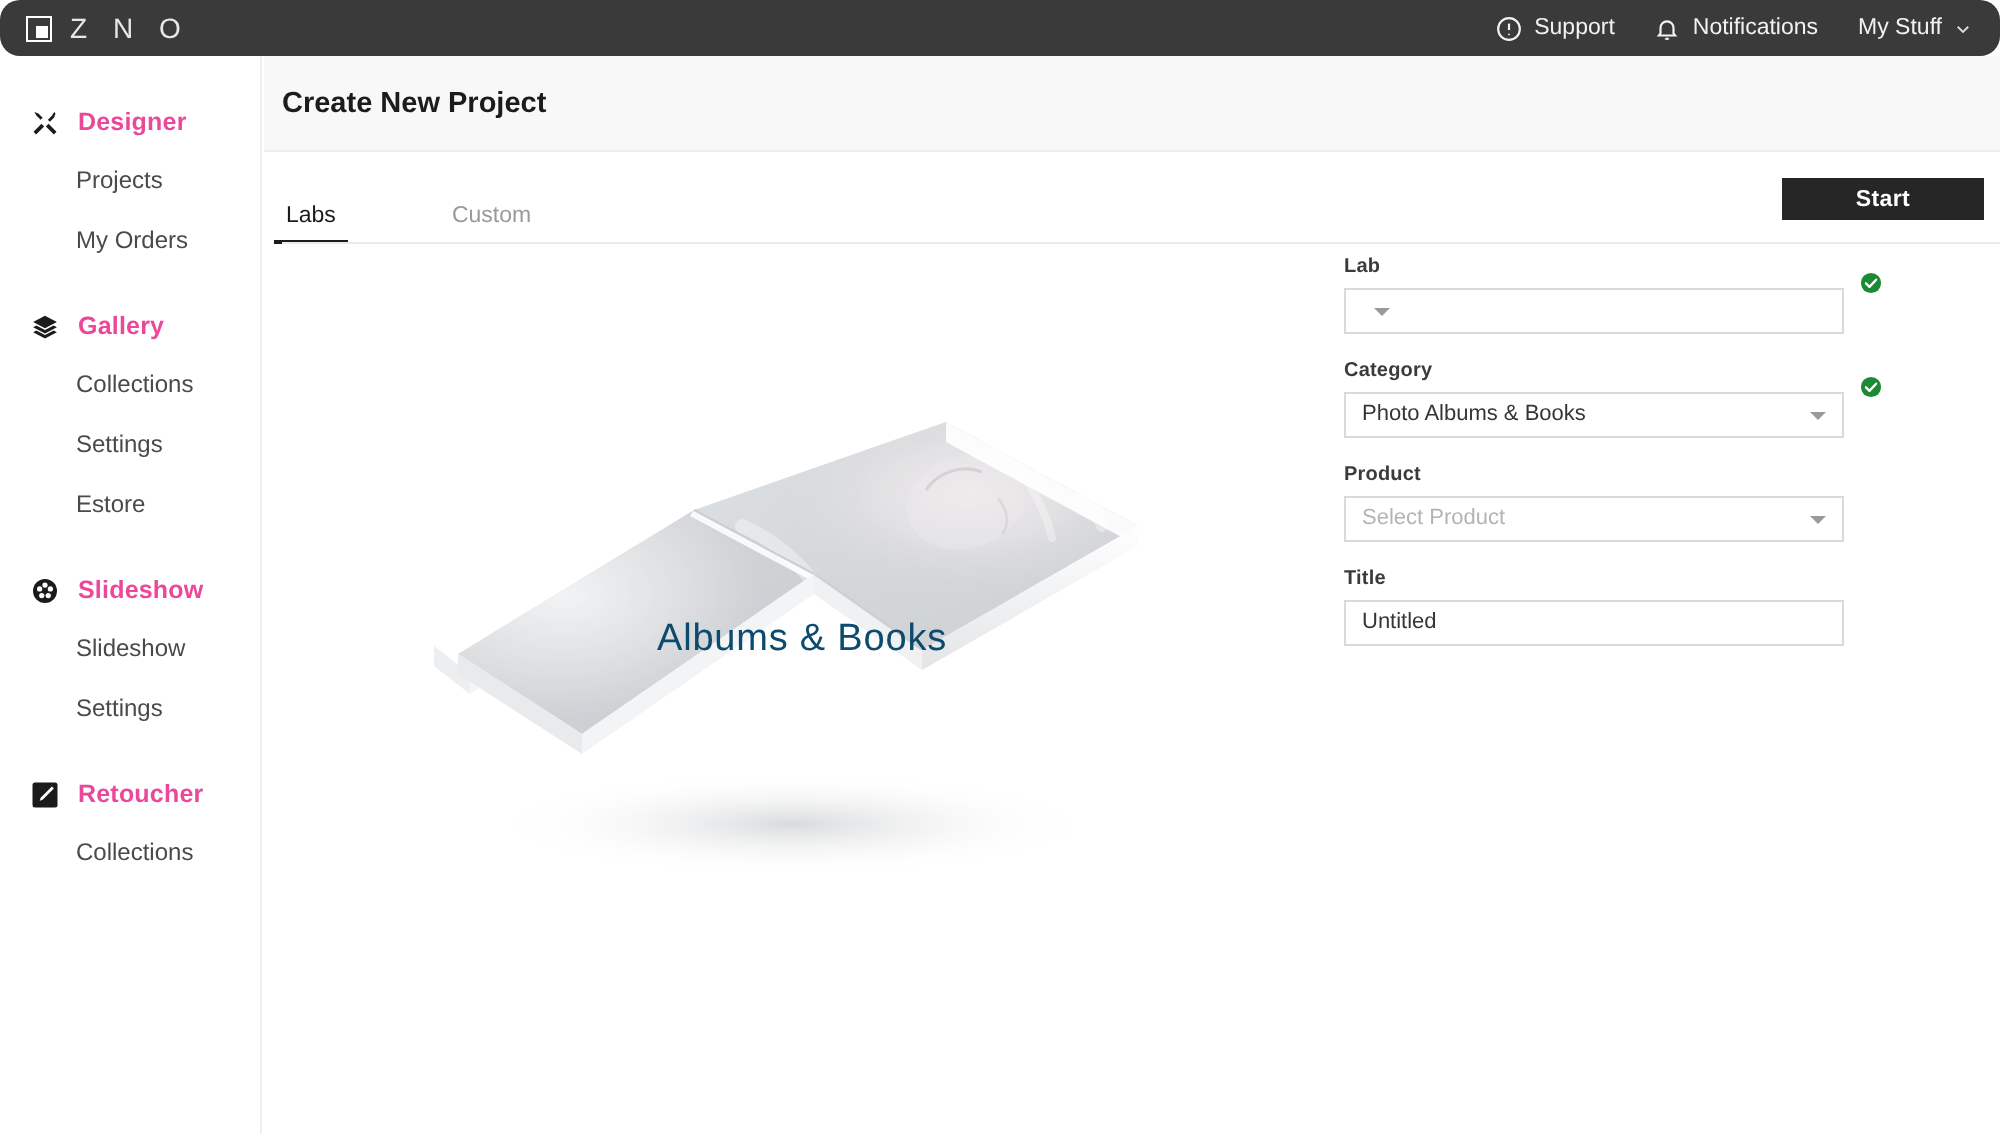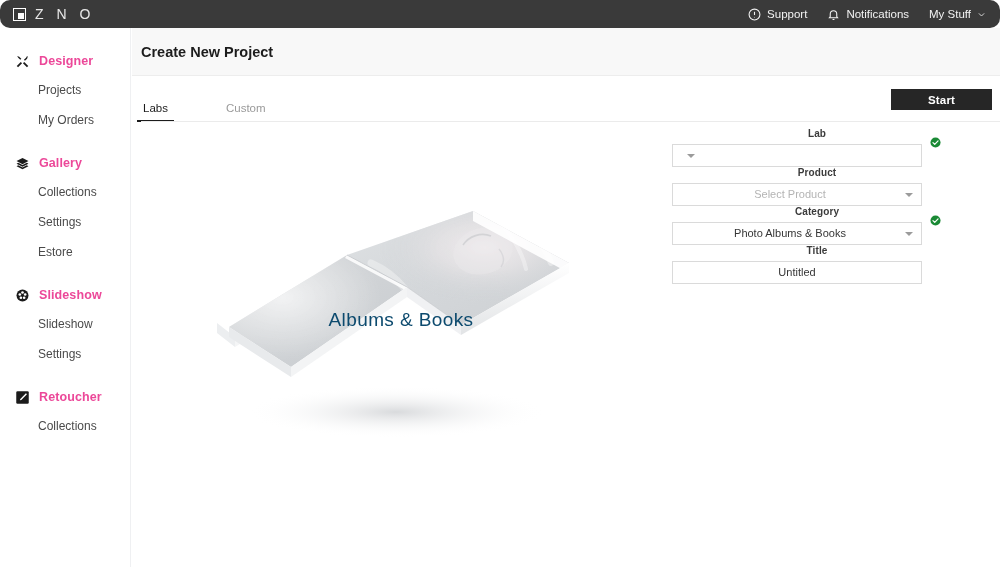--- a/index.html
+++ b/index.html
@@ -217,21 +217,21 @@
     pointer-events: none;
   }
 
   
   .form {
     position: absolute;
     left: 540px;
     top: 6px;
     width: 290px;
   }
-  .field { position: relative; text-align: center; }
+  .field { margin-bottom: 13px; position: relative; }
   .field-label {
     font-size: 10px;
     color: #3b3b3b;
     font-weight: 700;
     display: block;
     margin-bottom: 5px;
     letter-spacing: .1px;
   }
   .control {
     width: 250px;
@@ -477,42 +477,42 @@
         </div>
         <span class="ok-badge">
           <svg width="11" height="11" viewBox="0 0 24 24">
             <circle cx="12" cy="12" r="11" fill="#1a8a35"></circle>
             <polyline points="6.5,12.4 10.3,16.2 17.6,8.4" fill="none" stroke="#ffffff" stroke-width="2.6" stroke-linecap="round" stroke-linejoin="round"></polyline>
           </svg>
         </span>
       </div>
 
       <div class="field">
-        <label class="field-label">Product</label>
-        <div class="control">
-          <span class="value placeholder">Select Product</span>
-          <span class="caret"></span>
-        </div>
-      </div>
-
-      <div class="field">
         <label class="field-label">Category</label>
         <div class="control">
           <span class="value">Photo Albums &amp; Books</span>
           <span class="caret"></span>
         </div>
         <span class="ok-badge">
           <svg width="11" height="11" viewBox="0 0 24 24">
             <circle cx="12" cy="12" r="11" fill="#1a8a35"></circle>
             <polyline points="6.5,12.4 10.3,16.2 17.6,8.4" fill="none" stroke="#ffffff" stroke-width="2.6" stroke-linecap="round" stroke-linejoin="round"></polyline>
           </svg>
         </span>
       </div>
 
       <div class="field">
+        <label class="field-label">Product</label>
+        <div class="control">
+          <span class="value placeholder">Select Product</span>
+          <span class="caret"></span>
+        </div>
+      </div>
+
+      <div class="field">
         <label class="field-label">Title</label>
         <div class="control text-input">
           <span class="value">Untitled</span>
         </div>
       </div>
 
     </form>
 
   </div>
 </main>

